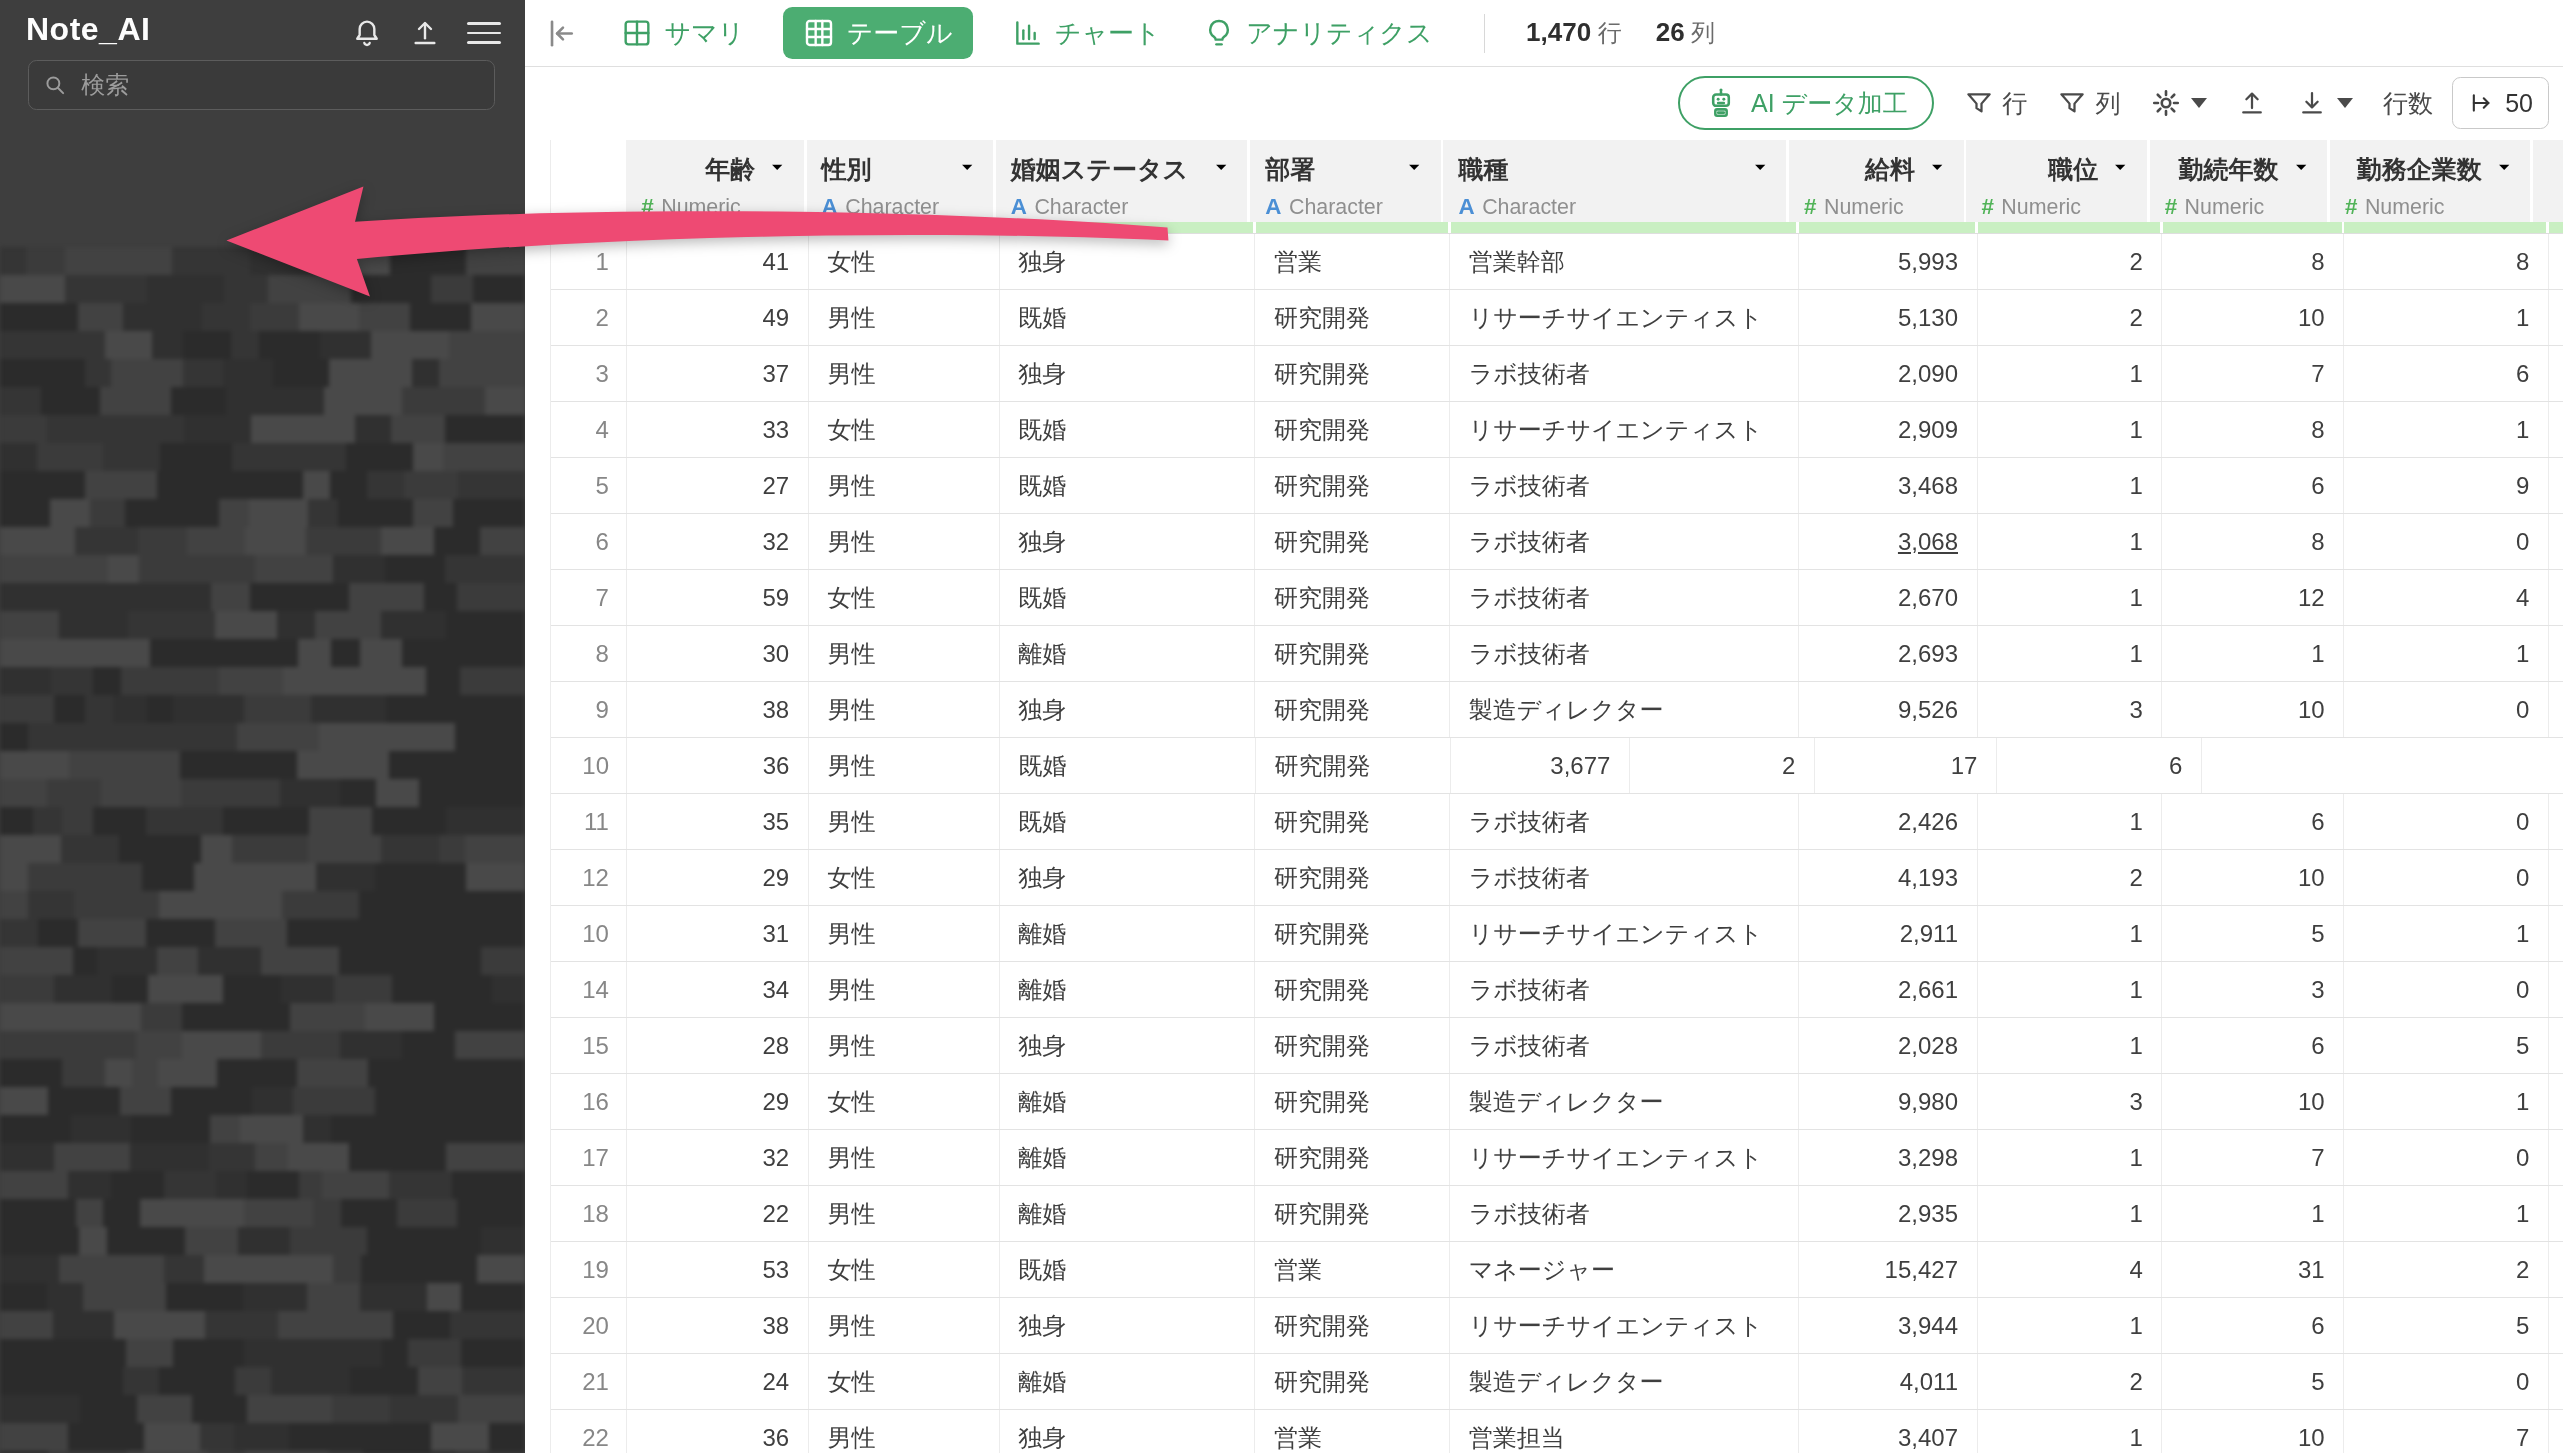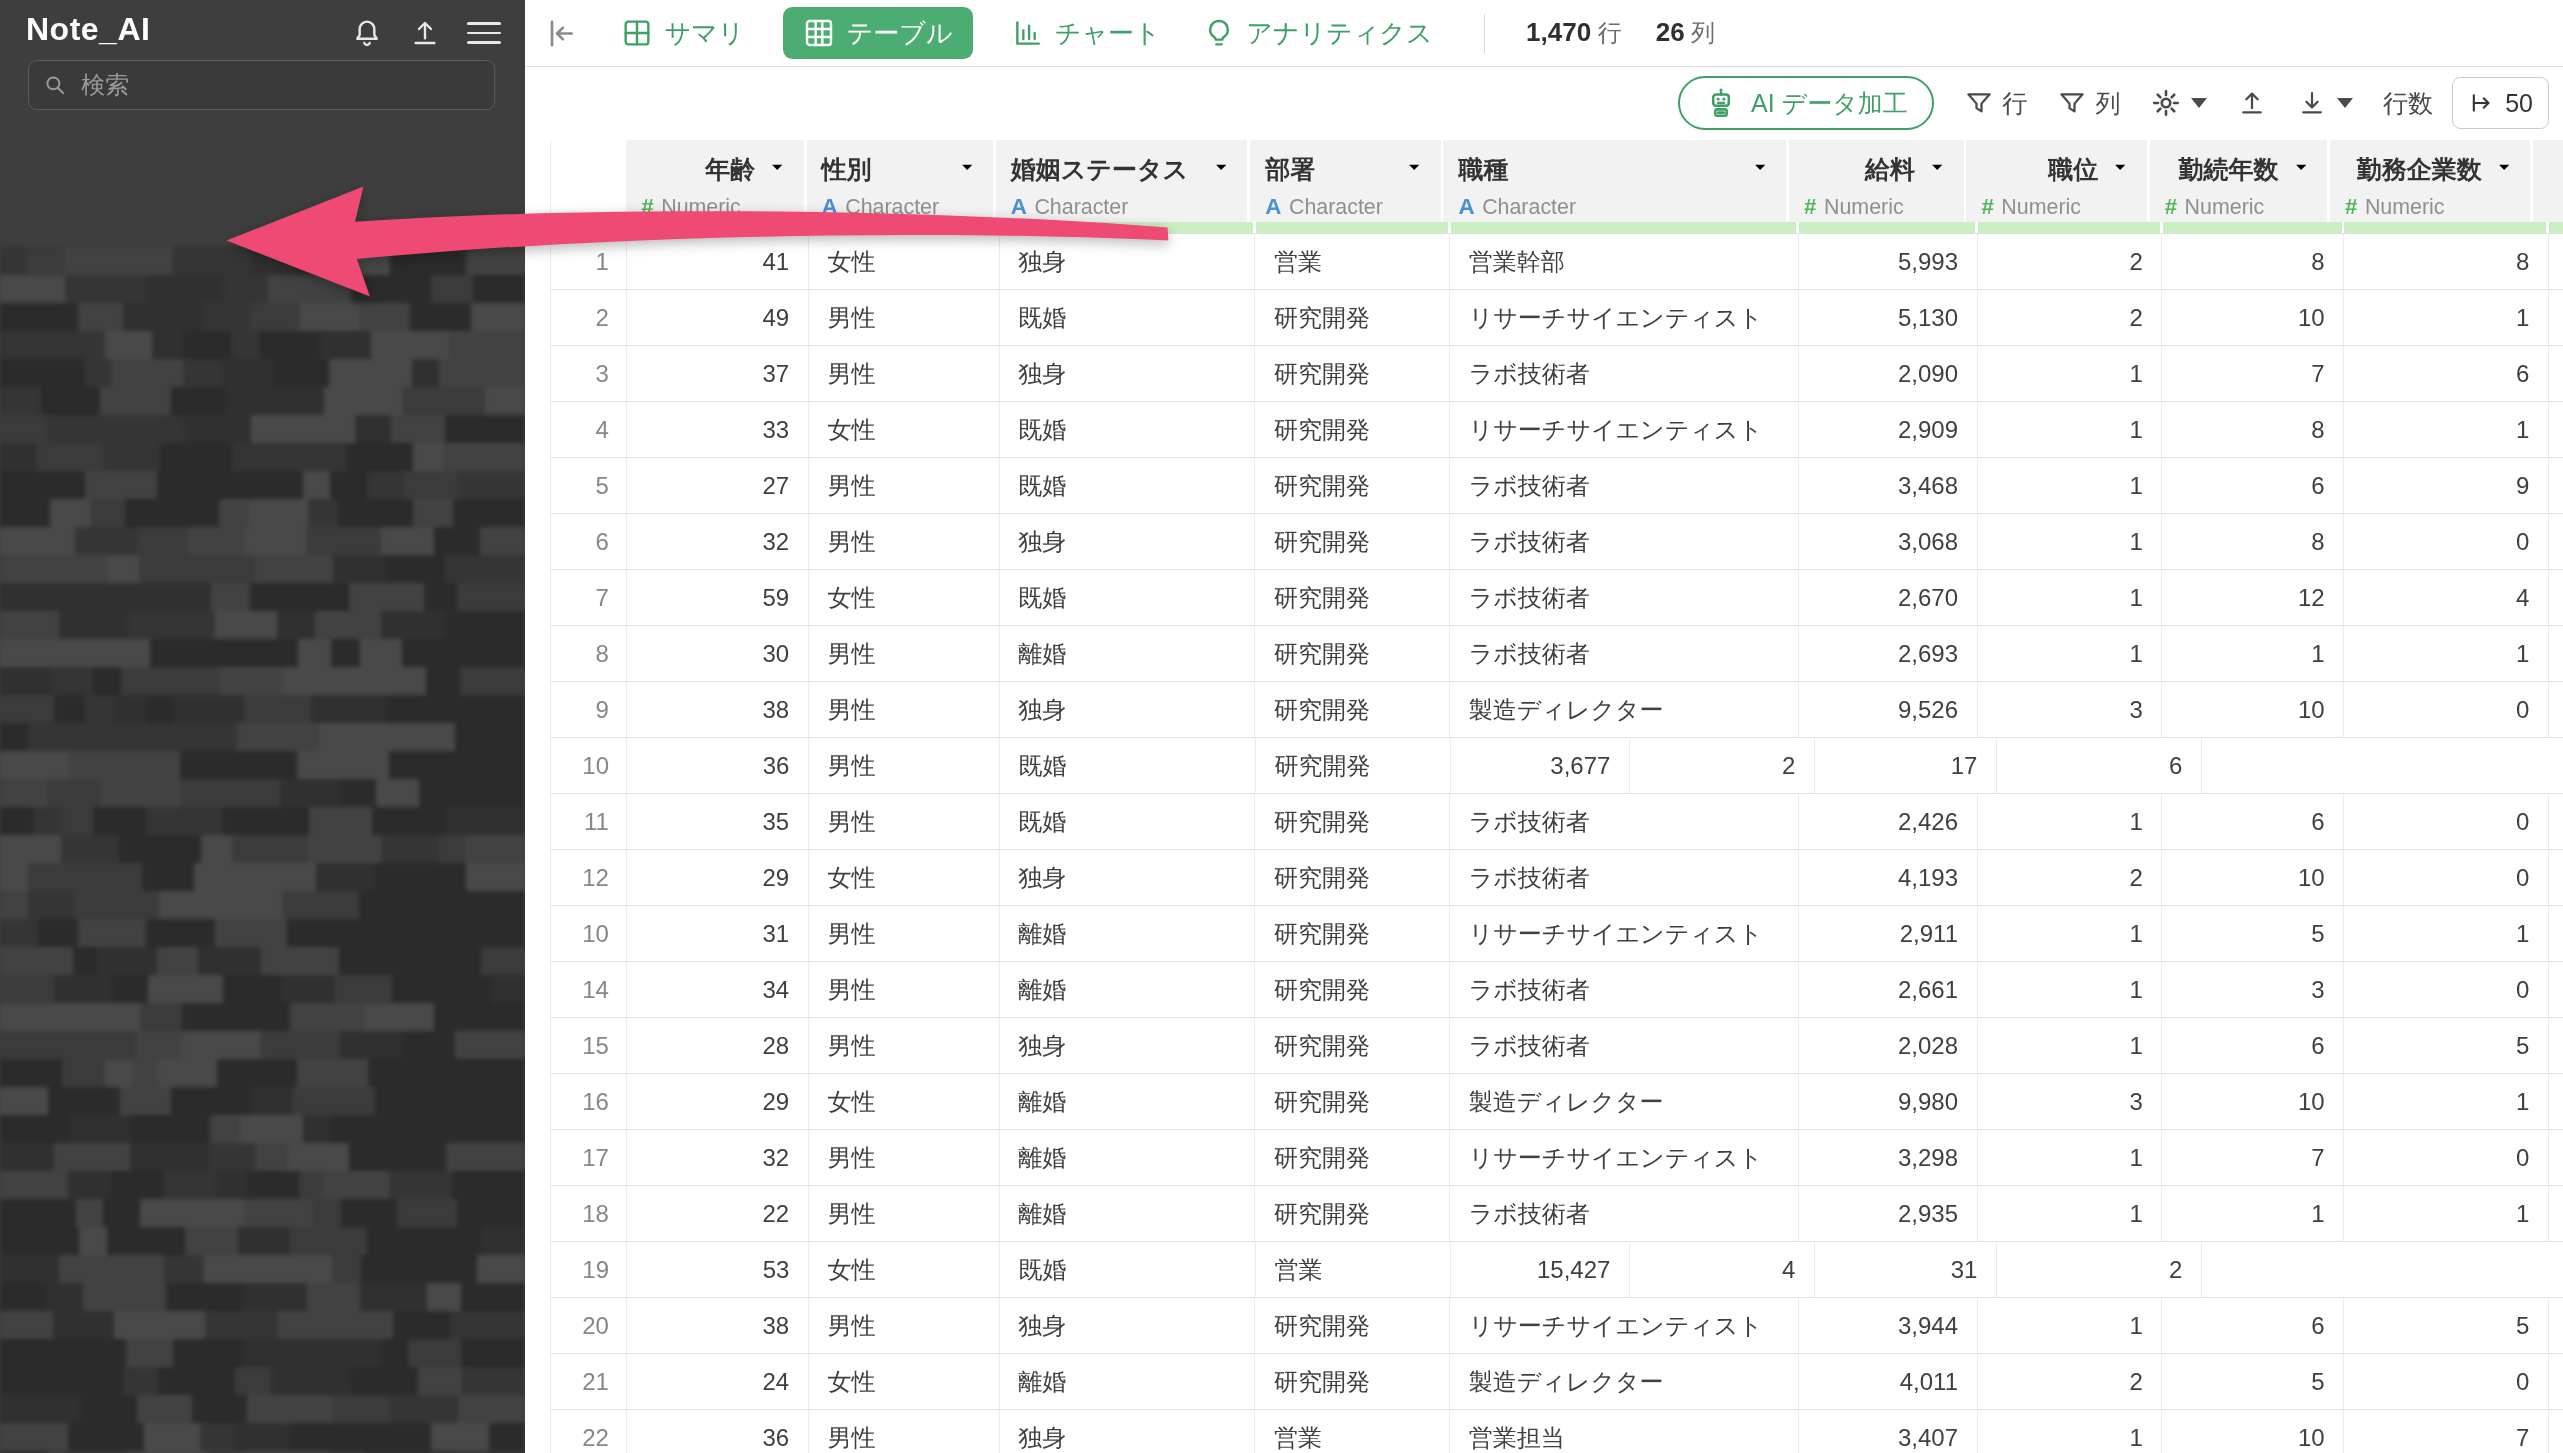--- a/index.html
+++ b/index.html
@@ -959,21 +959,21 @@
             <div class="bcell num" style="width: 205px;">9</div>
             <div class="bcell sliver" style="width: 14px;"></div>
           </div>
           <div class="brow">
             <div class="bcell rownum" style="width: 76px;">6</div>
             <div class="bcell num" style="width: 182px;">32</div>
             <div class="bcell" style="width: 191px;">男性</div>
             <div class="bcell" style="width: 256px;">独身</div>
             <div class="bcell" style="width: 195px;">研究開発</div>
             <div class="bcell" style="width: 349px;">ラボ技術者</div>
-            <div class="bcell num" style="width: 179px;">3,068</div>
+            <div class="bcell num" style="width: 179px; text-decoration: underline;">3,068</div>
             <div class="bcell num" style="width: 185px;">1</div>
             <div class="bcell num" style="width: 182px;">8</div>
             <div class="bcell num" style="width: 205px;">0</div>
             <div class="bcell sliver" style="width: 14px;"></div>
           </div>
           <div class="brow">
             <div class="bcell rownum" style="width: 76px;">7</div>
             <div class="bcell num" style="width: 182px;">59</div>
             <div class="bcell" style="width: 191px;">女性</div>
             <div class="bcell" style="width: 256px;">既婚</div>
@@ -1126,20 +1126,21 @@
             <div class="bcell num" style="width: 182px;">1</div>
             <div class="bcell num" style="width: 205px;">1</div>
             <div class="bcell sliver" style="width: 14px;"></div>
           </div>
           <div class="brow">
             <div class="bcell rownum" style="width: 76px;">19</div>
             <div class="bcell num" style="width: 182px;">53</div>
             <div class="bcell" style="width: 191px;">女性</div>
             <div class="bcell" style="width: 256px;">既婚</div>
             <div class="bcell" style="width: 195px;">営業</div>
+            <div class="bcell" style="width: 349px;">マネージャー</div>
             <div class="bcell num" style="width: 179px;">15,427</div>
             <div class="bcell num" style="width: 185px;">4</div>
             <div class="bcell num" style="width: 182px;">31</div>
             <div class="bcell num" style="width: 205px;">2</div>
             <div class="bcell sliver" style="width: 14px;"></div>
           </div>
           <div class="brow">
             <div class="bcell rownum" style="width: 76px;">20</div>
             <div class="bcell num" style="width: 182px;">38</div>
             <div class="bcell" style="width: 191px;">男性</div>

